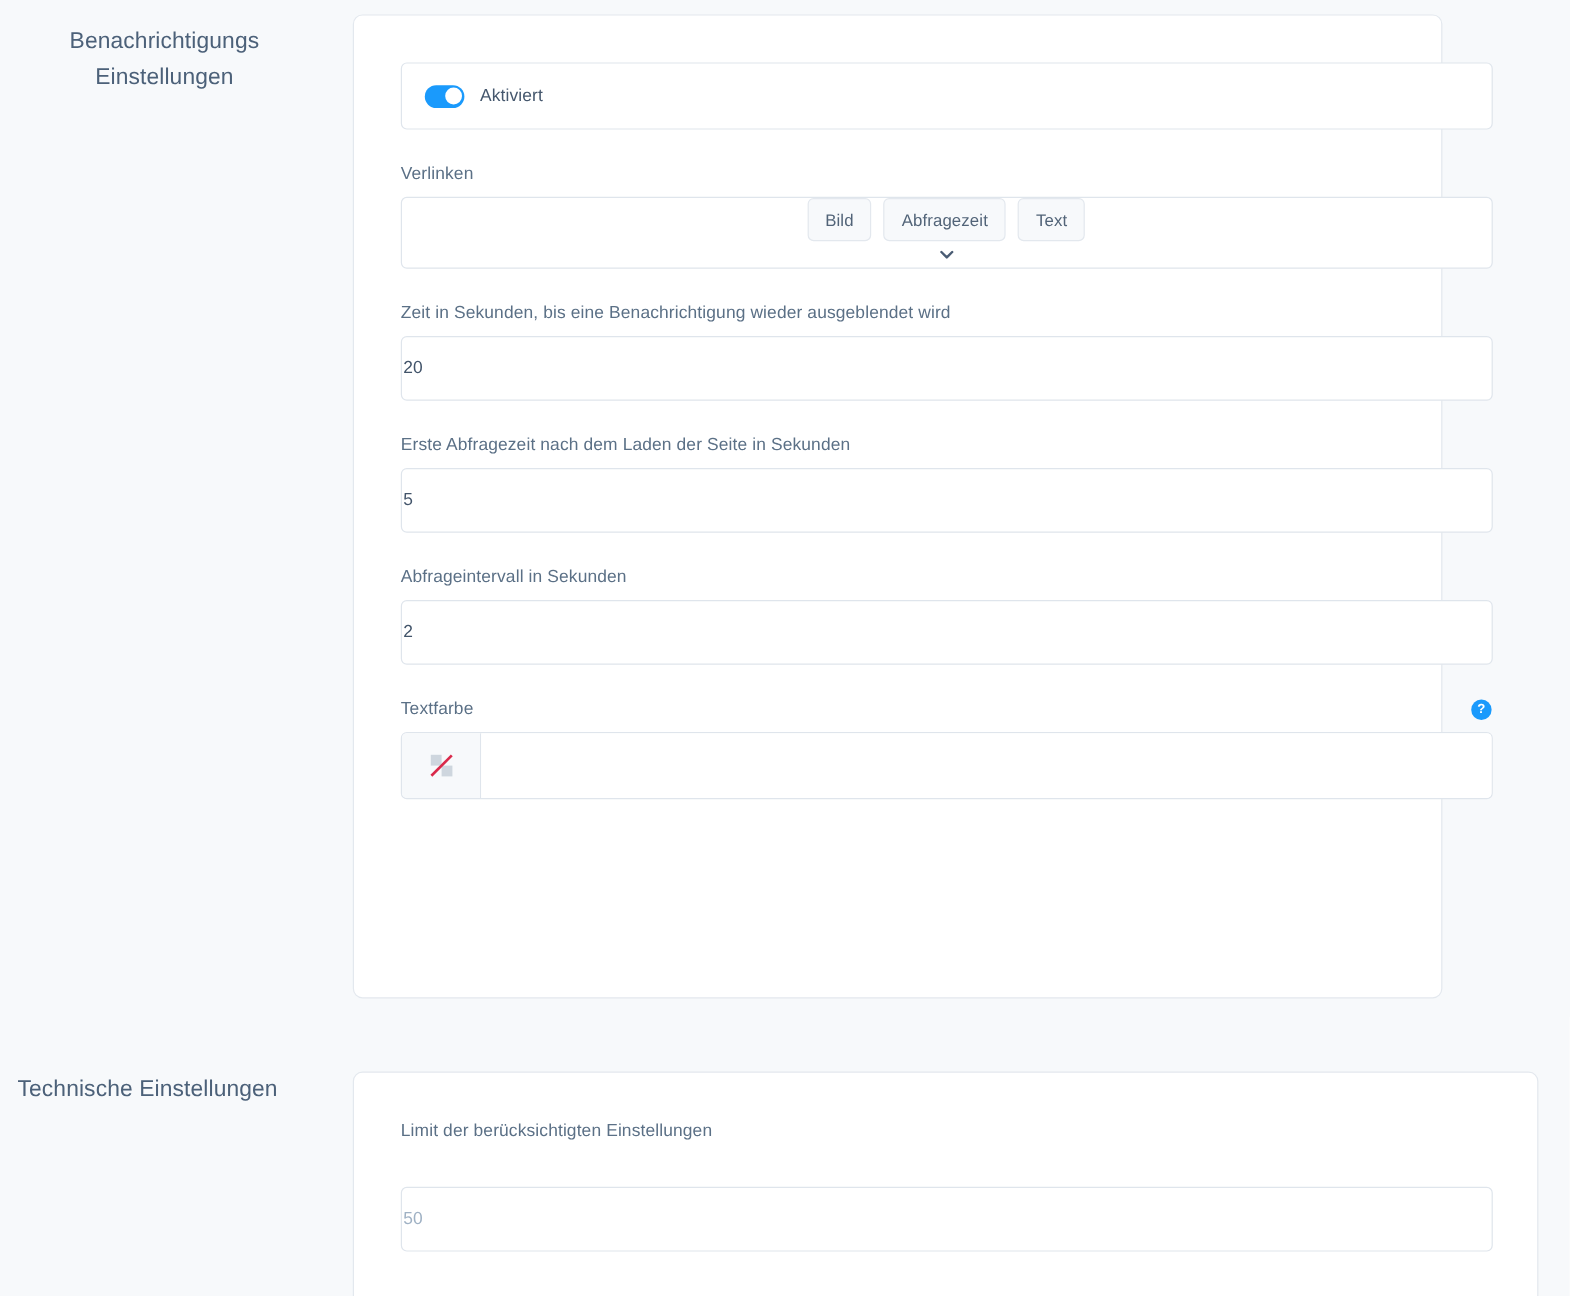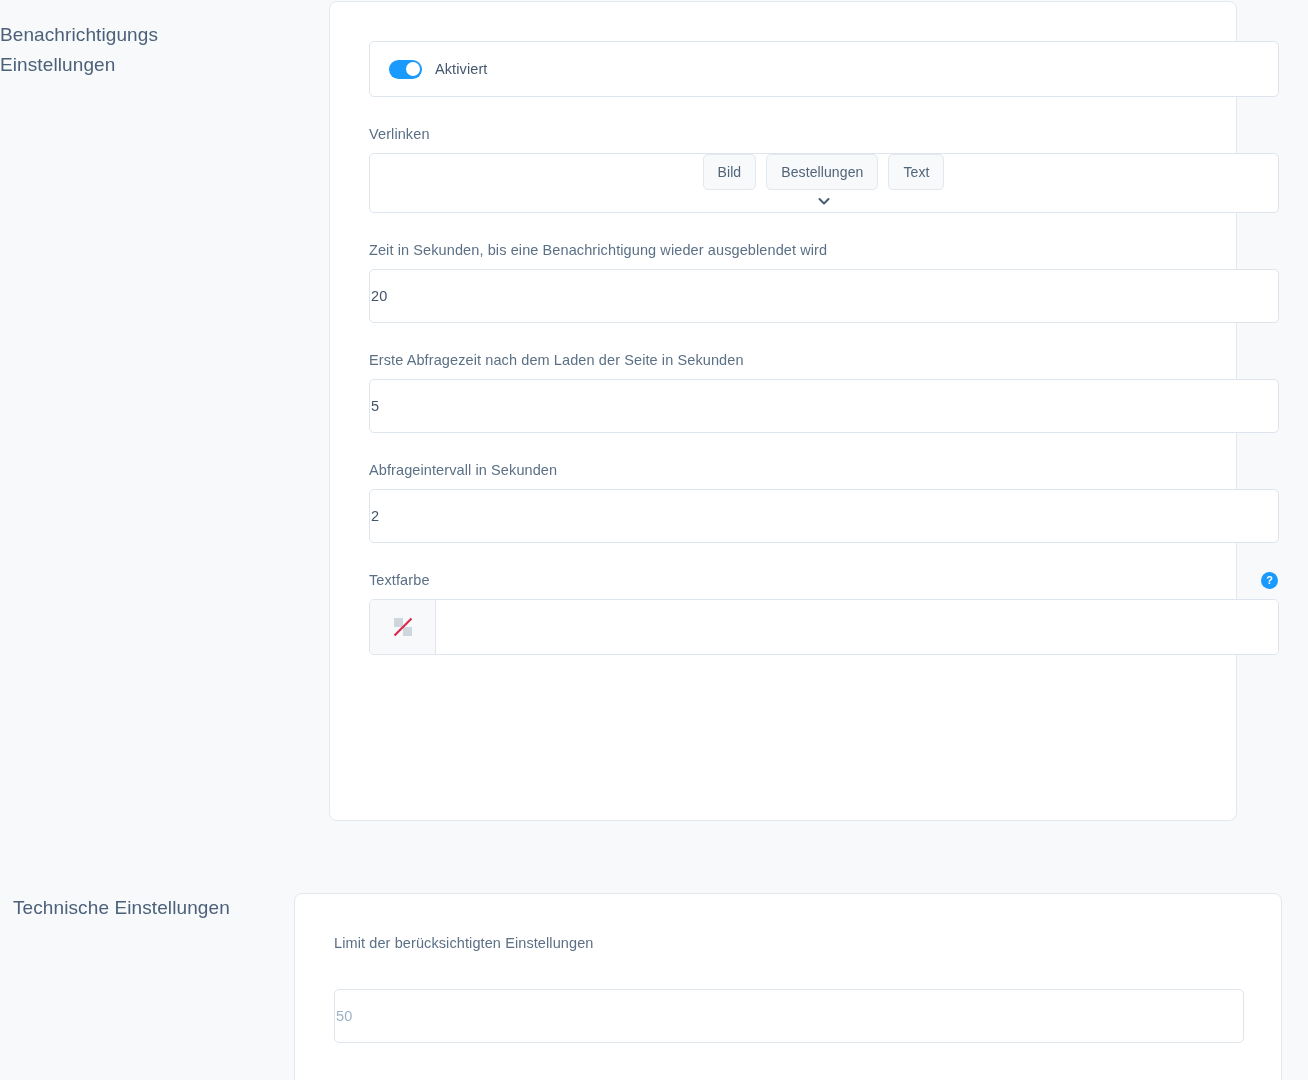--- a/index.html
+++ b/index.html
@@ -17,64 +17,63 @@
 
   .page {
     position: relative;
     width: 1308px;
     height: 1080px;
   }
 
   .section-label {
     width: 246px;
     flex: 0 0 246px;
-    text-align: left;
+    text-align: center;
     color: #4c6179;
     font-size: 19px;
     line-height: 30px;
     font-weight: 400;
     letter-spacing: 0.1px;
     padding-right: 0;
     box-sizing: border-box;
   }
 
   .card {
     background: #ffffff;
     border: 1px solid #e3e8ee;
     border-radius: 8px;
     box-sizing: border-box;
   }
 
   
   #card-notification {
     position: absolute;
     left: 294px;
-    top: 1px;
+    top: 12px;
     width: 908px;
     height: 820px;
-    margin-left: 35px;
   }
   #label-notification {
     position: absolute;
     left: 0px;
     top: 20px;
     width: 274px;
   }
 
   
   #card-technical {
     position: absolute;
     left: 294px;
     top: 893px;
     width: 988px;
     height: 220px;
   }
   #label-technical {
     position: absolute;
-    left: 13px;
+    left: 0px;
     top: 893px;
     width: 246px;
   }
 
   .card-inner {
     padding: 39px 39px 0 39px;
   }
 
   
   .field {
@@ -251,21 +250,21 @@
           <div class="knob"></div>
         </div>
         <span class="toggle-label">Aktiviert</span>
       </div>
 
       <div class="field">
         <span class="field-label">Verlinken</span>
         <div class="box multiselect">
           <div class="tags">
             <div class="tag">Bild</div>
-            <div class="tag">Bestellungen</div>
+            <div class="tag">Abfragezeit</div>
             <div class="tag">Text</div>
           </div>
           <div class="chevron">
             <svg width="16" height="16" viewBox="0 0 16 16" aria-hidden="true">
               <path d="M3.5 6 L8 10.5 L12.5 6" fill="none" stroke="#4a5c74" stroke-width="2" stroke-linecap="round" stroke-linejoin="round"></path>
             </svg>
           </div>
         </div>
       </div>
 

